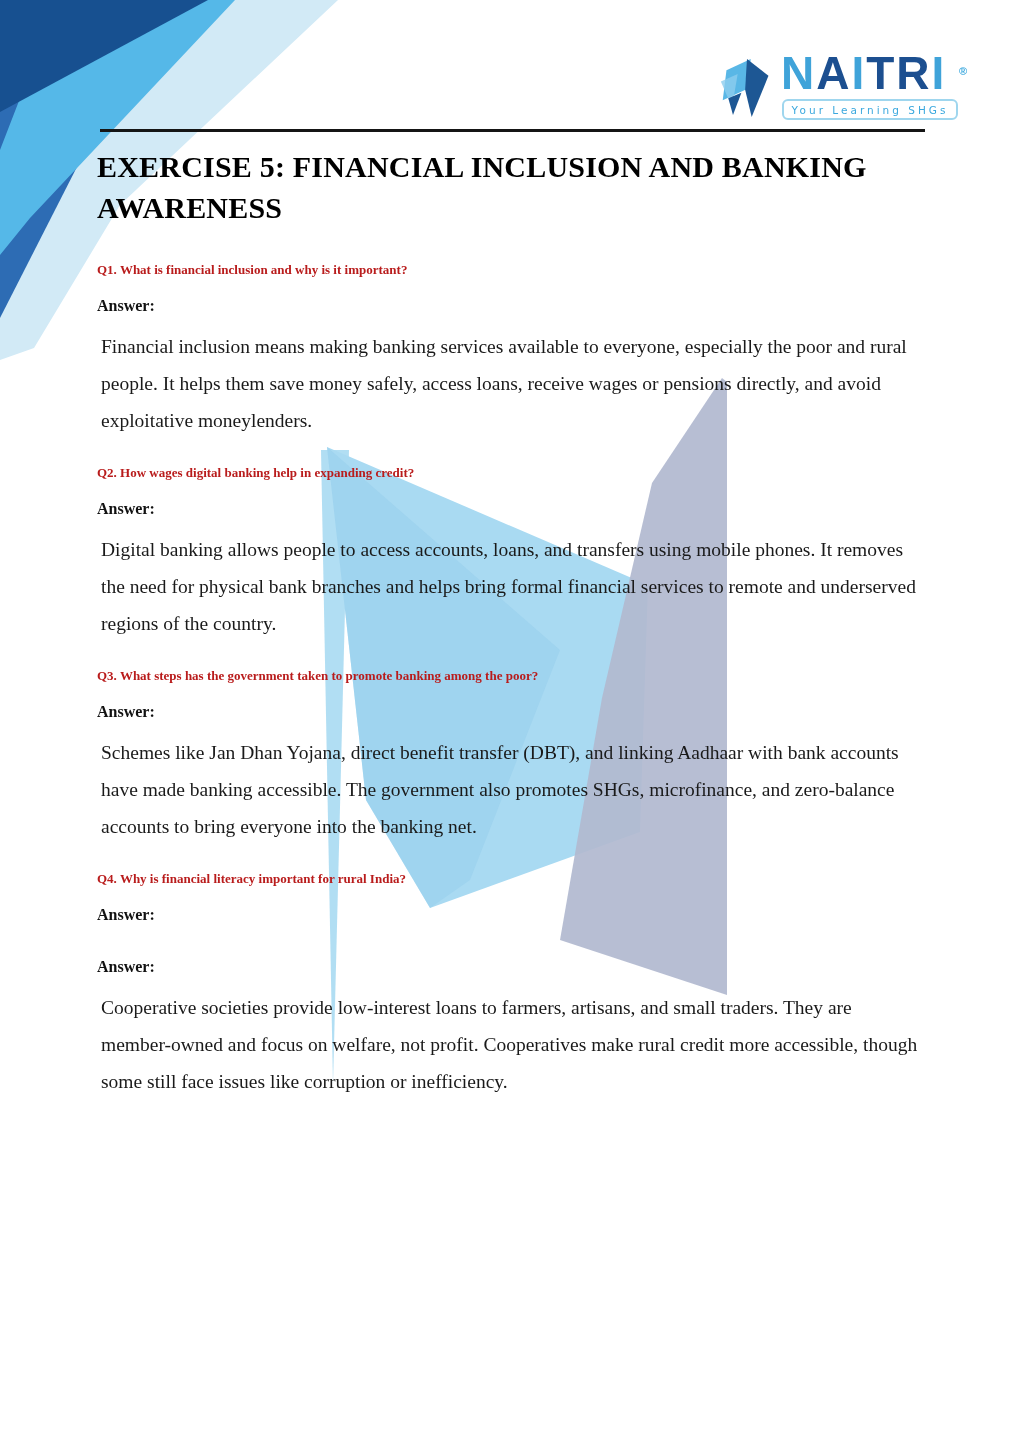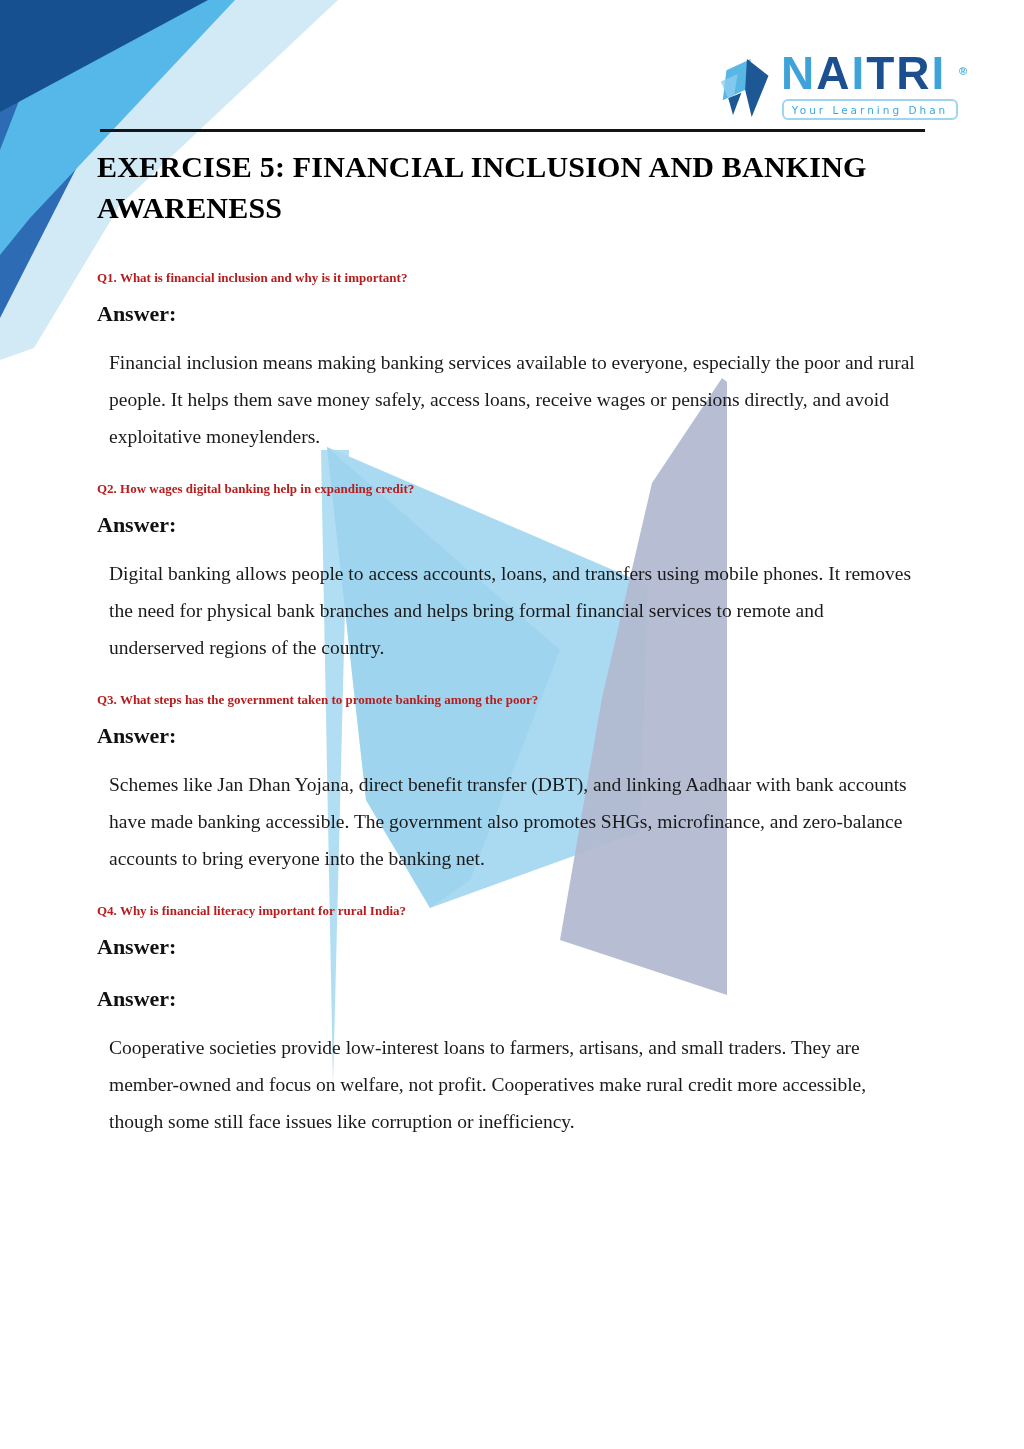--- a/index.html
+++ b/index.html
@@ -23,27 +23,27 @@
   }
   .tagline{
     position:absolute;left:63px;top:45px;width:172px;height:17px;
     border:2px solid #9fd6ee;border-radius:6px;
     font-family:"DejaVu Sans",sans-serif;font-size:10.5px;letter-spacing:3px;
     display:flex;align-items:center;justify-content:center;white-space:nowrap;
   }
   
   .content{position:absolute;left:97px;top:146px;width:830px;}
   .title{
-    font-size:30px;font-weight:bold;color:#000;line-height:41px;margin:0 0 32px 0;
+    font-size:30px;font-weight:bold;color:#000;line-height:41px;margin:0 0 24px 0;
     letter-spacing:0.2px;
   }
   .qa{margin-bottom:16px;}
   .question{font-size:13px;font-weight:bold;color:#b91c1c;line-height:36px;}
-  .answer-label{font-size:22px;font-weight:bold;color:#111;line-height:36px;}
-  .answer-text{font-size:19.5px;color:#1a1a1a;line-height:37px;margin:12px;}
+  .answer-label{font-size:16px;font-weight:bold;color:#111;line-height:36px;}
+  .answer-text{font-size:19.5px;color:#1a1a1a;line-height:37px;margin:4px;}
   svg{display:block;}
 </style>
 </head>
 <body>
 
 <svg class="layer" width="1024" height="1449" viewBox="0 0 1024 1449" aria-hidden="true">
   <polygon points="321,450 349,450 333,1085" opacity="0.9" fill="#a9daf2"></polygon>
   <polygon points="327,447 648,585 640,832 430,908 366,800" fill="#a9daf2"></polygon>
   <polygon points="327,447 560,650 470,880 430,908 366,800" opacity="0.45" fill="#93cdea"></polygon>
   <polygon points="722,378 727,382 727,995 560,940 602,698 652,483" opacity="0.93" fill="#b2b9d0"></polygon>
@@ -62,21 +62,21 @@
   <svg class="logo-icon" viewBox="0 0 60 66" aria-hidden="true">
     <polygon points="8,14 34,2 30,34 4,46" fill="#59b7e6"></polygon>
     <polygon points="2,26 20,18 14,54" opacity="0.8" fill="#8ccdef"></polygon>
     <polygon points="10,44 24,38 15,62" fill="#1d5794"></polygon>
     <polygon points="30,2 53,20 35,64 28,35" fill="#1d5794"></polygon>
   </svg>
   <div class="logo-word">
     <span style="color: rgb(63, 163, 217);">N</span><span style="color: rgb(28, 79, 144);">A</span><span style="color: rgb(63, 163, 217);">I</span><span style="color: rgb(28, 79, 144);">T</span><span style="color: rgb(28, 79, 144);">R</span><span style="color: rgb(63, 163, 217);">I</span>
     <span class="logo-reg" style="color: rgb(58, 168, 222);">®</span>
   </div>
-  <div class="tagline" style="color: rgb(58, 168, 222);">Your Learning Dhan</div>
+  <div class="tagline" style="color: rgb(58, 168, 222);">Your Learning SHGs</div>
 </div>
 
 <div class="content">
   <h1 class="title">EXERCISE 5: FINANCIAL INCLUSION AND BANKING AWARENESS</h1>
 
   <div class="qa">
     <div class="question">Q1. What is financial inclusion and why is it important?</div>
     <div class="answer-label">Answer:</div>
     <p class="answer-text">Financial inclusion means making banking services available to everyone, especially the poor and rural people. It helps them save money safely, access loans, receive wages or pensions directly, and avoid exploitative moneylenders.</p>
   </div>

